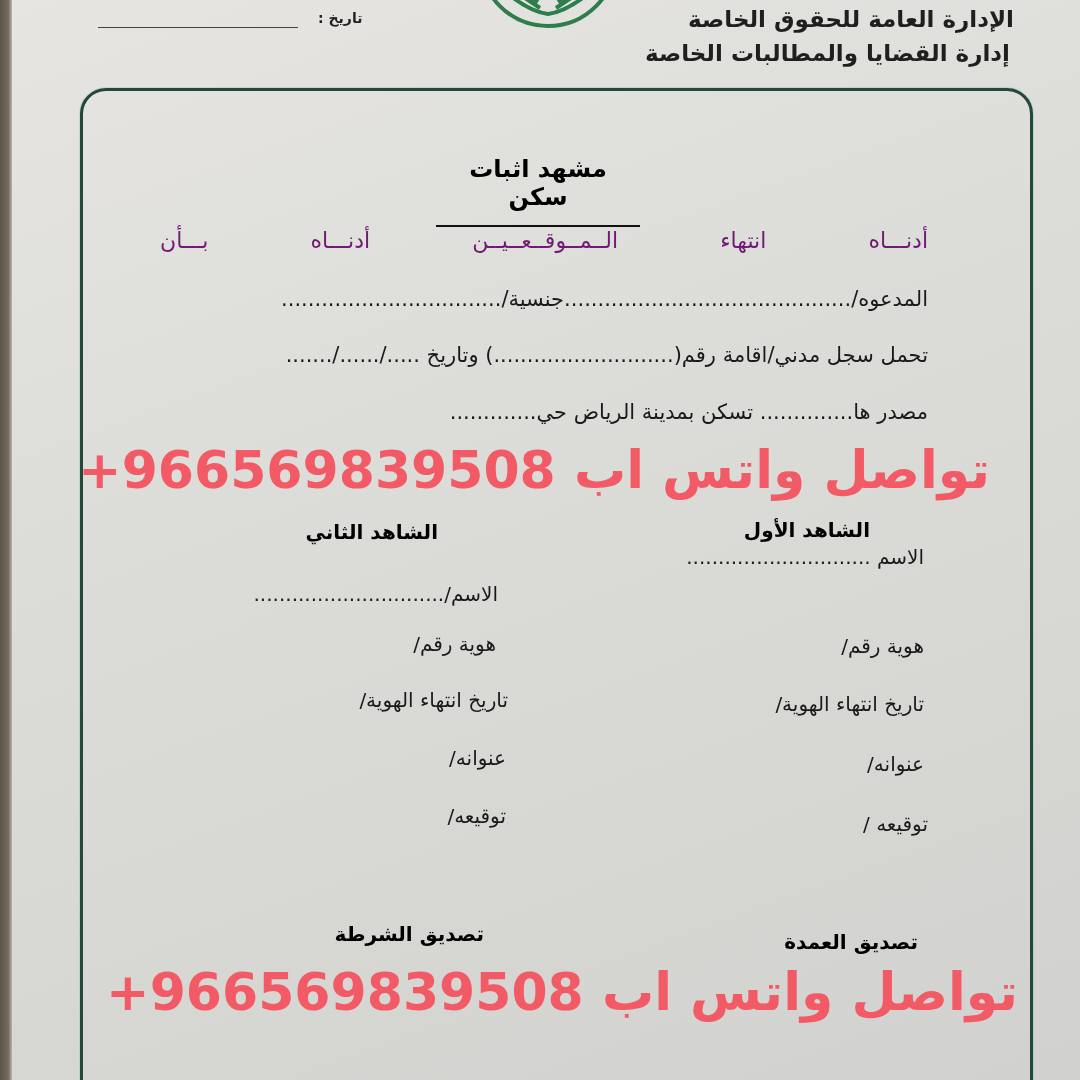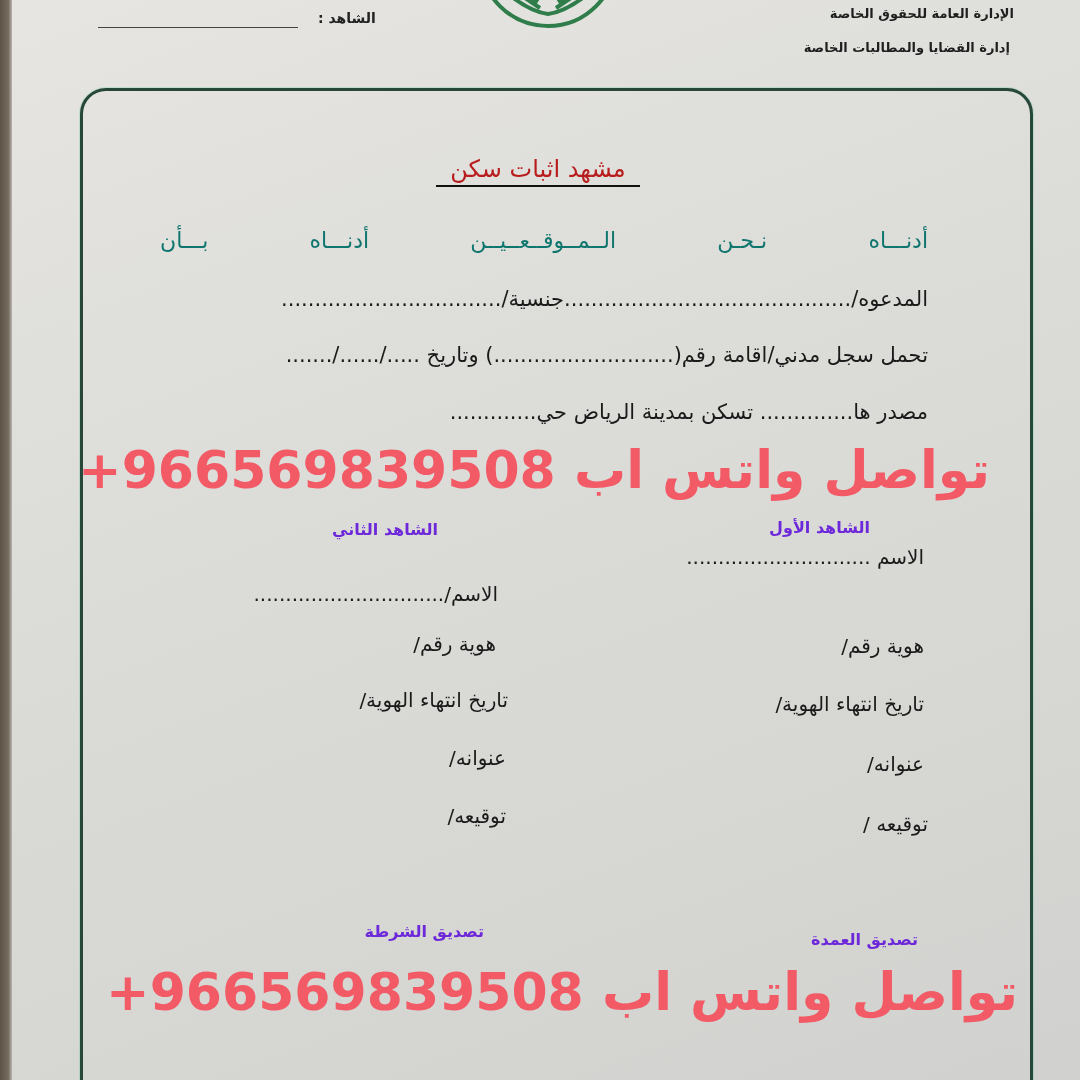--- a/index.html
+++ b/index.html
@@ -11,49 +11,49 @@
     .desk-strip {
       position: absolute; left: 0; top: 0; width: 12px; height: 1080px;
       background: linear-gradient(90deg, #5c5348 0%, #766c5f 70%, #b8b4ae 100%);
     }
     .paper {
       position: absolute; left: 12px; top: 0; width: 1068px; height: 1080px;
       background: linear-gradient(160deg, #e6e5e2 0%, #dcdcd9 40%, #d6d6d3 75%, #d1d1cf 100%);
     }
     .abs { position: absolute; }
     .header-line {
-      right: 66px; font-weight: bold; color: #1f1f1f; font-size: 13px;
+      right: 66px; font-weight: bold; color: #1f1f1f; font-size: 23px;
       direction: rtl; white-space: nowrap;
     }
     .seal {
       left: 478px; top: -112px; width: 140px; height: 140px; border-radius: 50%;
       border: 4px solid #2e7d4a; box-sizing: border-box;
     }
     .file-label {
       left: 318px; top: 10px; font-size: 14px; font-weight: bold; color: #222; direction: rtl;
     }
     .file-line { left: 98px; top: 27px; width: 200px; height: 1px; background: #444; }
     .frame {
       left: 80px; top: 88px; width: 953px; height: 1040px;
       border: 3px solid #26473a; border-radius: 26px; box-sizing: border-box;
       box-shadow: 0 0 0 1px rgba(120,200,170,0.35);
     }
     .title {
       left: 436px; top: 155px; width: 204px; text-align: center;
-      font-size: 24px; font-weight: normal; color: #b91c1c; direction: rtl;
-      border-bottom: 2px solid #111; padding-bottom: 2px;
+      font-size: 24px; font-weight: bold; color: #000000; direction: rtl;
+      border-bottom: 2px solid #111; padding-bottom: 14px;
     }
     .body-line {
       font-size: 21px; color: #1a1a1a; direction: rtl; white-space: nowrap;
     }
     .spread {
       left: 160px; width: 768px; display: flex; justify-content: space-between; direction: rtl;
     }
-    .spread span { font-size: 22px; color: #0f766e; }
-    .witness-head { font-size: 16px; font-weight: bold; color: #6d28d9; direction: rtl; white-space: nowrap; }
+    .spread span { font-size: 22px; color: #701a75; }
+    .witness-head { font-size: 20px; font-weight: bold; color: #000000; direction: rtl; white-space: nowrap; }
     .field { font-size: 20px; color: #1a1a1a; direction: rtl; white-space: nowrap; }
     .watermark {
       font-size: 52px; font-weight: bold; color: #f25a66; direction: rtl; white-space: nowrap;
       letter-spacing: 0px;
     }
   </style>
 </head>
 <body>
 
 <div class="desk-strip"></div>
@@ -62,30 +62,30 @@
 <div class="abs header-line" style="top:6px;">الإدارة العامة للحقوق الخاصة</div>
 <div class="abs header-line" style="top:40px;right:70px;">إدارة القضايا والمطالبات الخاصة</div>
 
 <div class="abs seal">
   <svg width="132" height="132" viewBox="0 0 132 132" style="position:absolute;left:0;top:0;">
     <path d="M30 105 Q50 120 66 122 Q82 120 102 105" stroke="#2e7d4a" stroke-width="4" fill="none"></path>
     <path d="M40 104 L58 116 M92 104 L74 116 M36 96 L56 110 M96 96 L76 110" stroke="#2e7d4a" stroke-width="4" fill="none"></path>
   </svg>
 </div>
 
-<div class="abs file-label">الشاهد :</div>
+<div class="abs file-label">تاريخ :</div>
 <div class="abs file-line"></div>
 
 <div class="abs frame"></div>
 
 <div class="abs title">مشهد اثبات سكن</div>
 
 <div class="abs spread" style="top:228px;">
   <span>أدنـــاه</span>
-  <span>نـحـن</span>
+  <span>انتهاء</span>
   <span>الــمــوقــعــيــن</span>
   <span>أدنـــاه</span>
   <span>بـــأن</span>
 </div>
 
 <div class="abs body-line" style="right:152px;top:284px;width:770px;line-height:30px;white-space:normal;">المدعوه/...........................................جنسية/.................................</div>
 <div class="abs body-line" style="right:152px;top:340px;width:770px;line-height:30px;white-space:normal;">تحمل سجل مدني/اقامة رقم(...........................) وتاريخ ...../....../.......</div>
 <div class="abs body-line" style="right:152px;top:398px;width:600px;line-height:28px;white-space:normal;">مصدر ها.............. تسكن بمدينة الرياض حي.............</div>
 
 <div class="abs watermark" style="right:90px;top:440px;">تواصل واتس اب 966569839508+</div>

